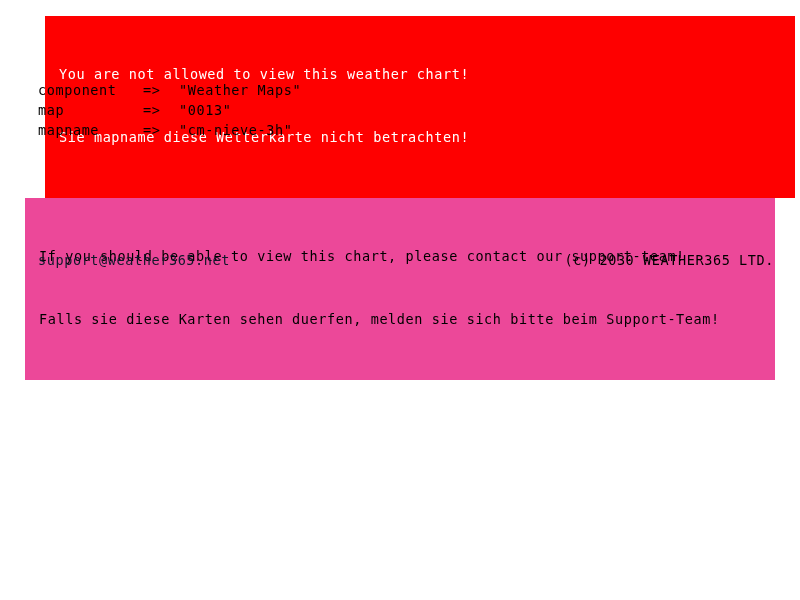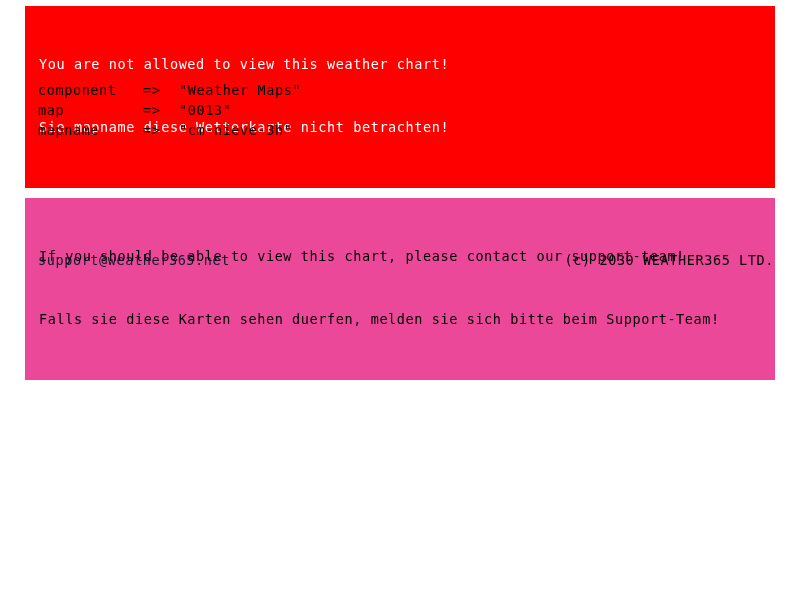--- a/index.html
+++ b/index.html
@@ -23,23 +23,24 @@
   .banner {
     position: absolute;
     left: 25px;
     width: 750px;
     box-sizing: border-box;
     padding: 6px 14px 8px 14px;
     line-height: 21px;
     white-space: pre;
   }
   .banner-error {
-    top: 6px;
+    top: 16px;
     background: #fe0000;
     color: #ffffff;
+    margin-left: 20px;
   }
   .banner-ok {
     top: 198px;
     background: #ec4899;
     color: #000000;
   }
   .banner-line {
     display: block;
     letter-spacing: 0.6px;
   }

